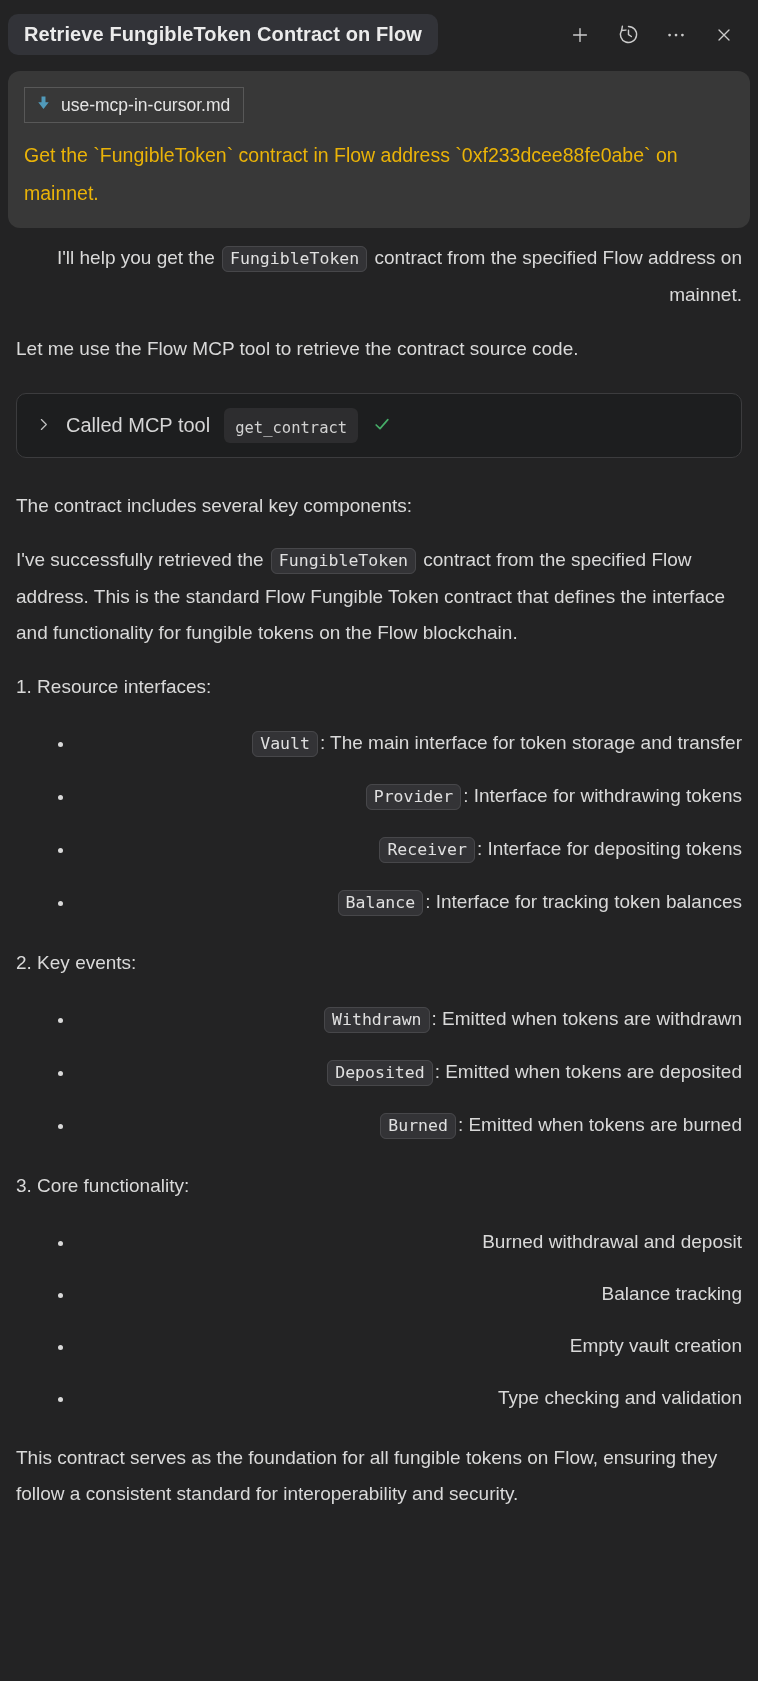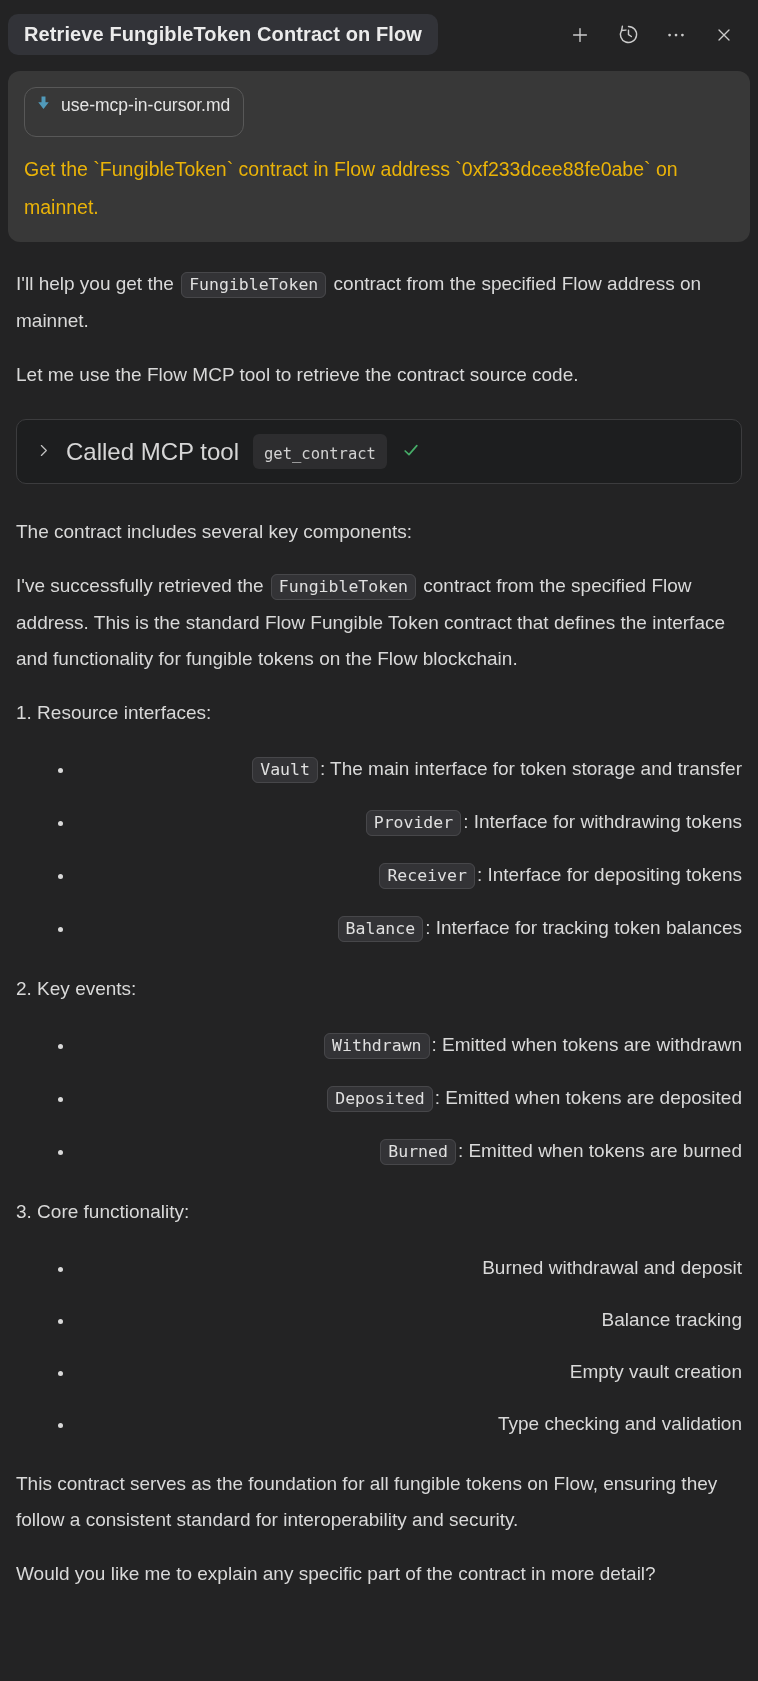--- a/index.html
+++ b/index.html
@@ -49,42 +49,42 @@
     margin: 6px 8px 0 8px;
     background: #383838;
     border-radius: 12px;
     padding: 16px;
   }
   .file-chip {
     display: inline-flex;
     align-items: center;
     gap: 9px;
     border: 1px solid #585858;
-    border-radius: 12px;
-    padding: 6px 13px 20px 10px;
+    border-radius: 0;
+    padding: 6px 13px 6px 10px;
     font-size: 17.5px;
     color: #e4e4e4;
     cursor: pointer;
     background: transparent;
   }
   .user-text {
     margin-top: 13px;
     font-size: 19.5px;
     line-height: 38px;
     color: #eab308;
   }
 
   
   .content { padding: 0 16px 8px 16px; }
   .content p {
     margin: 18px 0;
     line-height: 36px;
     color: #d9d9d9;
   }
-  .content p.first { margin-top: 24px; }
+  .content p.first { margin-top: 12px; text-align: right; }
 
   code.chip {
     font-family: "DejaVu Sans Mono", monospace;
     font-size: 16.5px;
     background: #333336;
     border: 1px solid #47474a;
     border-radius: 6px;
     padding: 2px 7px 3px 7px;
     color: #e0e0e0;
     white-space: nowrap;
@@ -98,21 +98,21 @@
     background: #1d1e1f;
     border-radius: 10px;
     padding: 14px 18px;
     display: flex;
     align-items: center;
     gap: 14px;
     cursor: pointer;
     width: 100%;
     text-align: left;
   }
-  .tool-call-label { font-size: 24px; color: #d6d6d6; font-family: "Liberation Sans", sans-serif; }
+  .tool-call-label { font-size: 20px; color: #d6d6d6; font-family: "Liberation Sans", sans-serif; }
   .tool-badge {
     font-family: "DejaVu Sans Mono", monospace;
     font-size: 15.5px;
     background: #2d2d2f;
     border-radius: 6px;
     padding: 11px 11px 6px 11px;
     color: #d2d2d2;
   }
 
   
@@ -225,15 +225,14 @@
   <p>3. Core functionality:</p>
   <ul>
     <li>Burned withdrawal and deposit</li>
     <li>Balance tracking</li>
     <li>Empty vault creation</li>
     <li>Type checking and validation</li>
   </ul>
 
   <p>This contract serves as the foundation for all fungible tokens on Flow, ensuring they follow a consistent standard for interoperability and security.</p>
 
-  <p>Would you like me to explain any specific part of the contract in more detail?</p>
 
 </div>
 
 </body></html>

